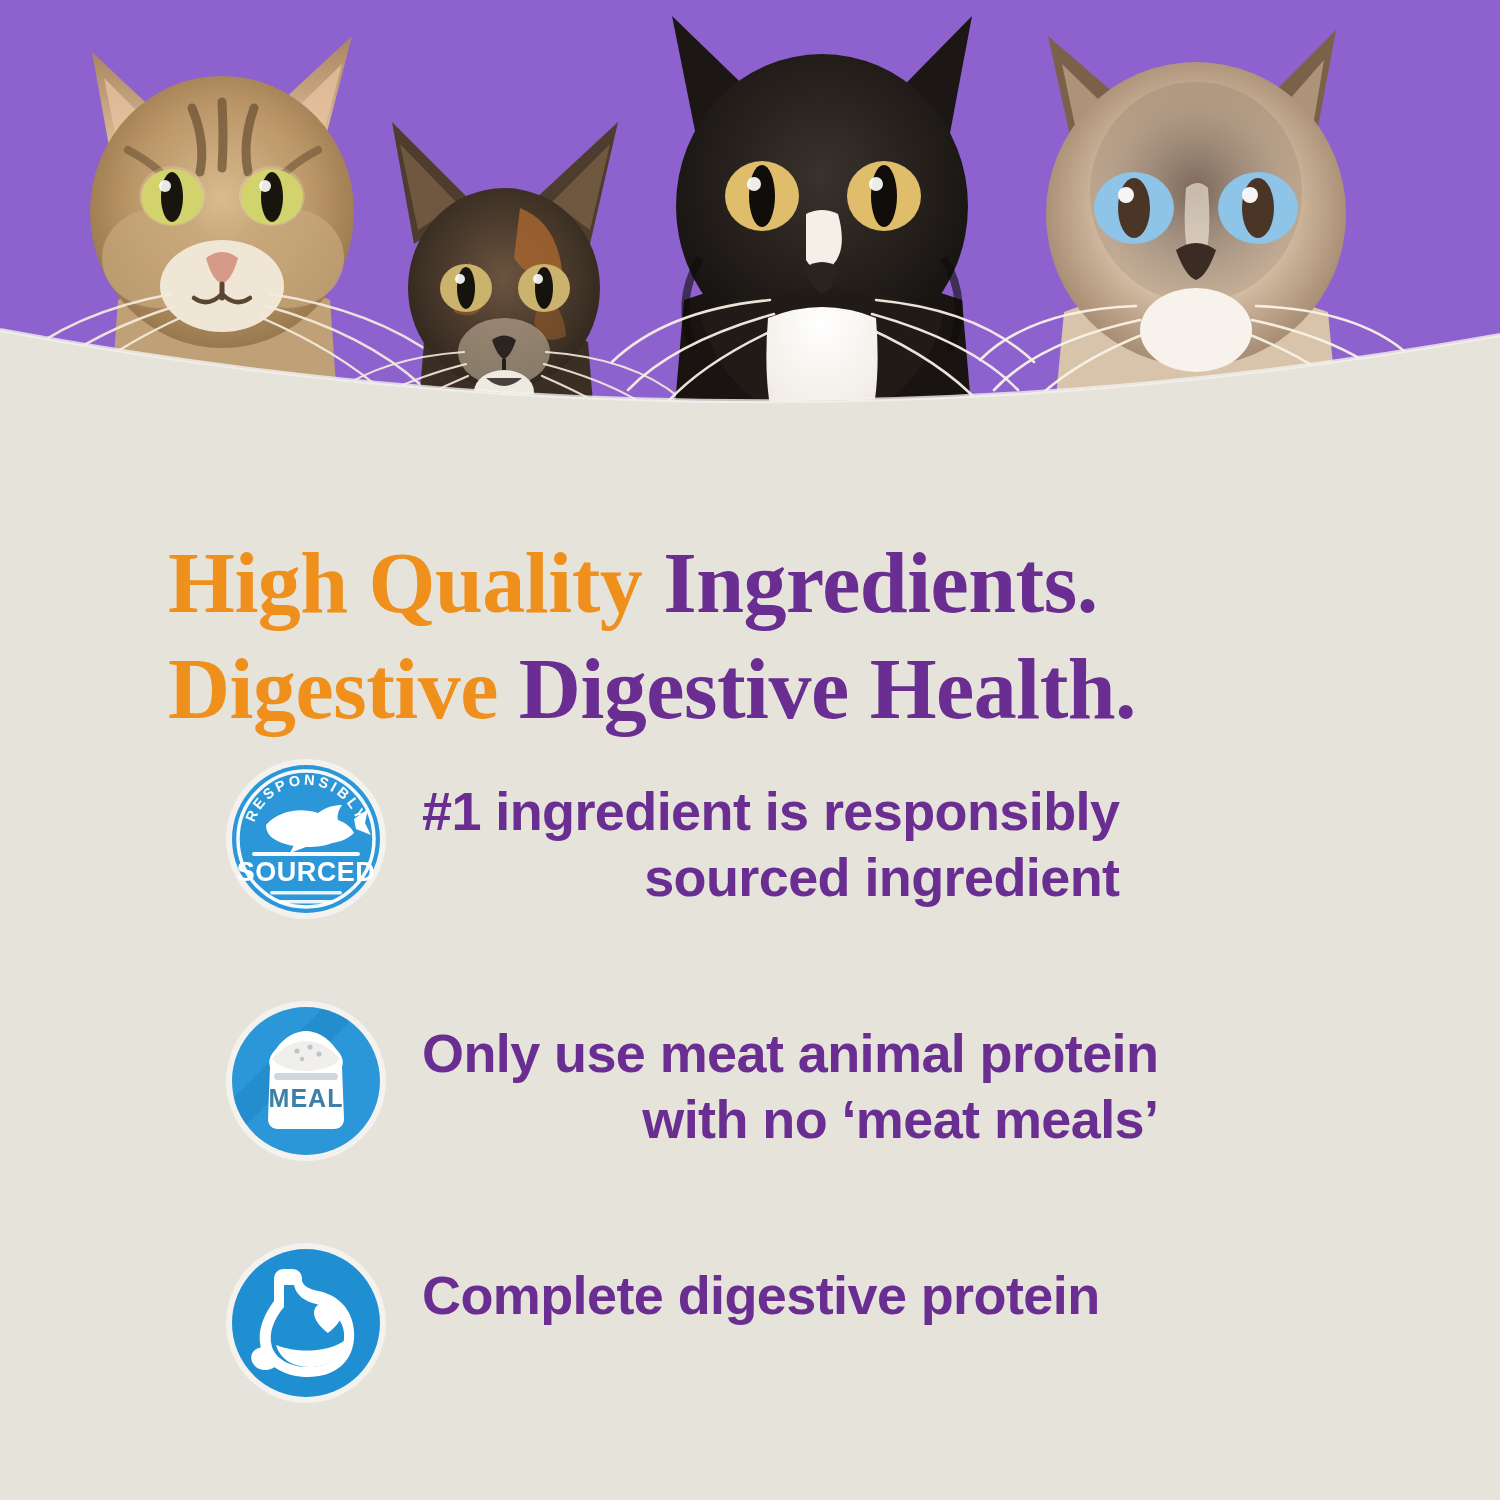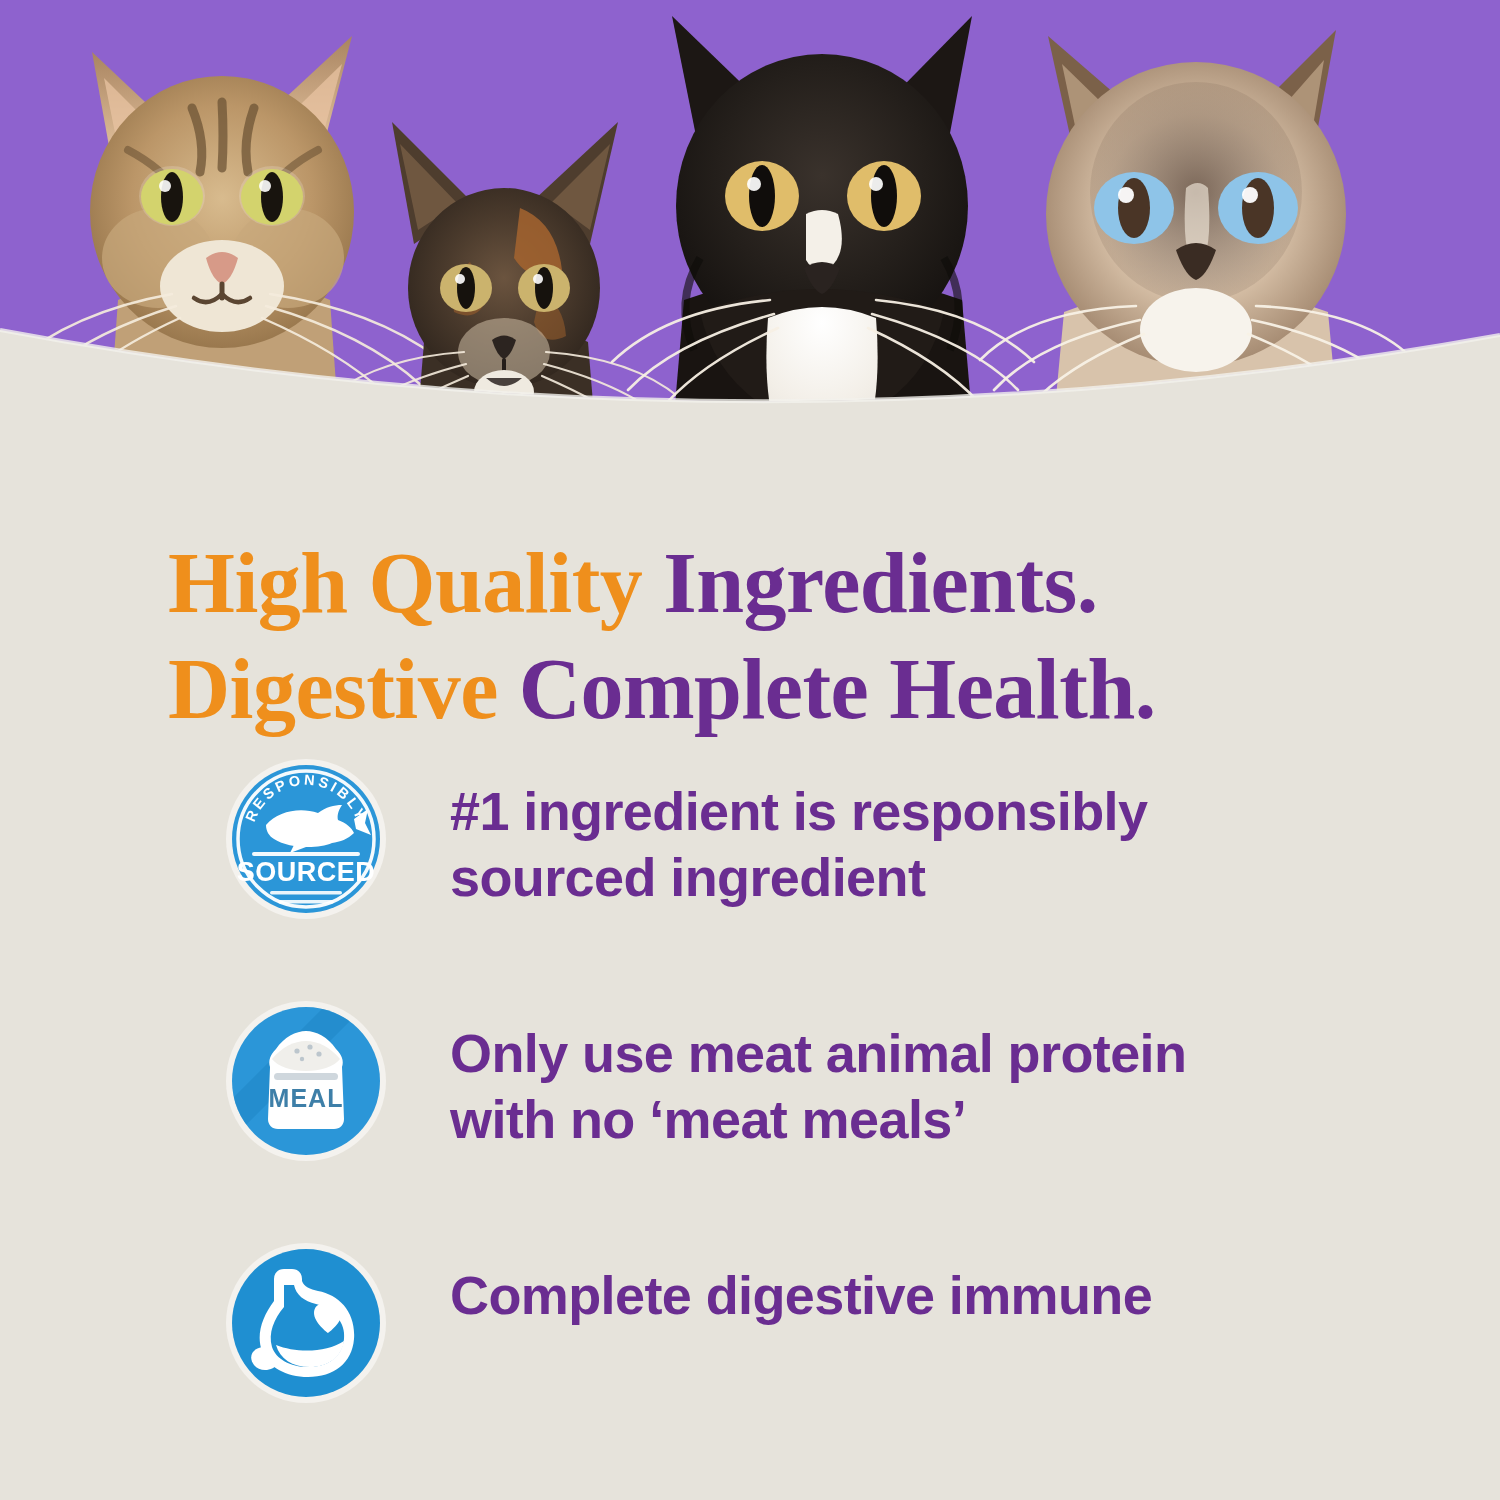--- a/index.html
+++ b/index.html
@@ -42,29 +42,30 @@
     min-height:180px;
   }
   .feature:last-child{margin-bottom:0;}
   .badge{
     flex:0 0 auto;
     width:168px;height:168px;
     position:relative;
   }
   .badge svg{display:block;width:168px;height:168px;}
   .feat-text{
-    margin-left:60px;
+    margin-left:32px;
     padding-top:24px;
     color:#6a2d91;
     font-family:"Liberation Sans",sans-serif;
     font-weight:700;
     font-size:54px;
     line-height:1.22;
     letter-spacing:-0.6px;
     max-width:840px;
+    text-align:right;
   }
   .feat-text .l{display:block;white-space:nowrap;}
 </style>
 </head>
 <body>
 
 <div id="stage">
 
   <div class="hero">
     <div class="hero-bg"></div>
@@ -262,21 +263,21 @@
         </g>
       </g>
 
       <path d="M0,330 Q750,470 1500,335 L1500,440 L0,440 Z" fill="#e6e3db"></path>
       <path d="M0,330 Q750,470 1500,335" fill="none" stroke="#f3f1ec" stroke-width="4" opacity=".8"></path>
     </svg>
   </div>
 
   <h1 class="headline">
     <span class="hl-line"><span class="hl-orange">High Quality </span><span class="hl-purple">Ingredients.</span></span>
-    <span class="hl-line"><span class="hl-orange">Digestive </span><span class="hl-purple">Complete Health.</span></span>
+    <span class="hl-line"><span class="hl-orange">Digestive </span><span class="hl-purple">Digestive Health.</span></span>
   </h1>
 
   <div class="features">
 
     <div class="feature">
       <div class="badge">
         <svg viewBox="0 0 168 168">
           <defs>
             <path id="arcTop" d="M 30 84 A 54 54 0 0 1 138 84"></path>
           </defs>
@@ -362,18 +363,18 @@
                      C104,114 74,114 54,106 Z" fill="#ffffff"></path>
 
             <path d="M40,108 C30,110 26,118 32,126 C38,134 52,132 56,124 Z" fill="#ffffff"></path>
           </g>
 
           <path d="M92,74 C92,66 100,62 106,67 C112,62 120,66 120,74
                    C120,84 106,94 106,94 C106,94 92,84 92,74 Z" fill="#ffffff"></path>
         </svg>
       </div>
       <div class="feat-text">
-        <span class="l">Complete digestive immune</span>
+        <span class="l">Complete digestive protein</span>
       </div>
     </div>
 
   </div>
 </div>
 
 </body></html>

